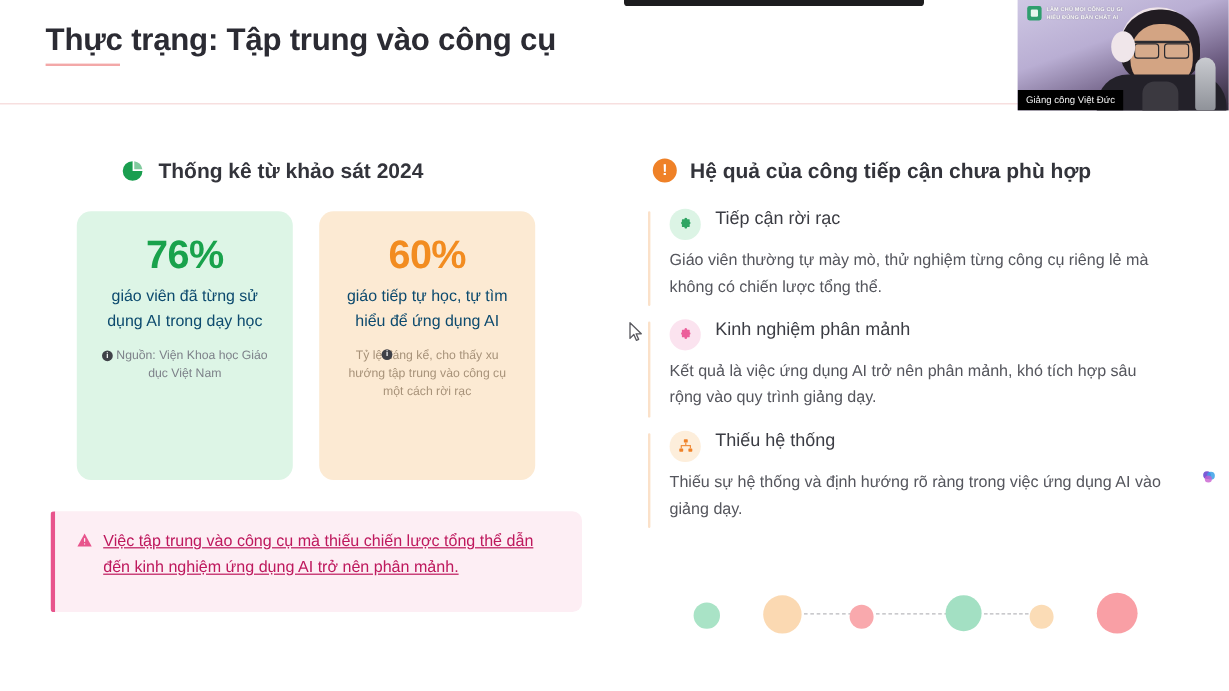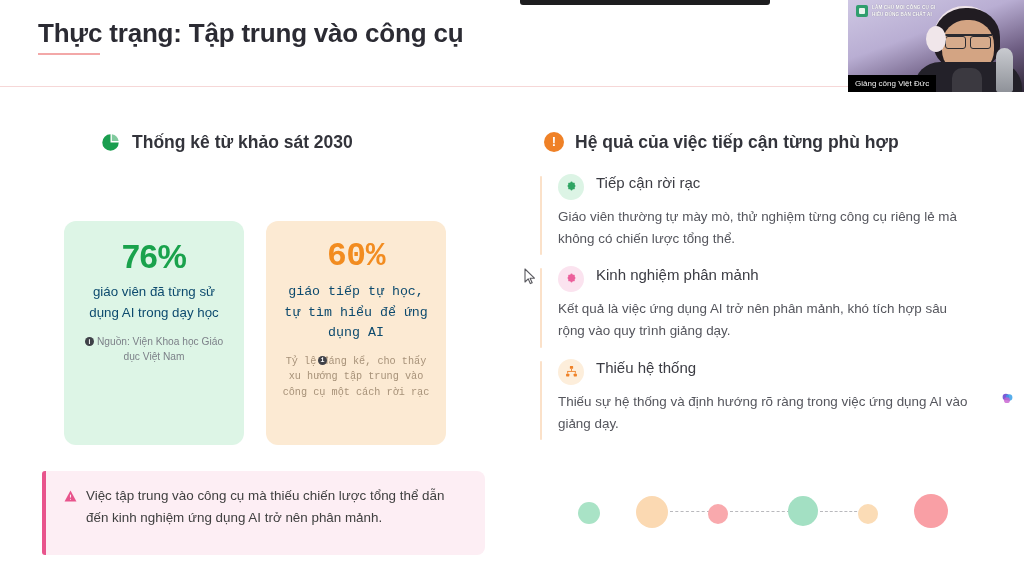--- a/index.html
+++ b/index.html
@@ -231,24 +231,23 @@
     margin-top: 14px;
     padding-left: 26px;
   }
   .stat-card {
     width: 180px;
     height: 224px;
     border-radius: 12px;
     padding: 18px 16px 12px;
     text-align: center;
     position: relative;
-    margin-top: 45px;
   }
   .stat-card.green  { background: #ddf5e6; }
-  .stat-card.orange { background: #fcead3; font-family: Liberation Mono, monospace; }
+  .stat-card.orange { background: #fcead3; }
 
   .stat-value {
     font-size: 33px;
     font-weight: bold;
     line-height: 1.1;
     letter-spacing: -0.5px;
   }
   .stat-card.green  .stat-value { color: #19a24c; }
   .stat-card.orange .stat-value { color: #f28c20; }
 
@@ -299,21 +298,22 @@
     display: flex;
     gap: 9px;
   }
   .warn-icon {
     flex: none;
     margin-top: 3px;
   }
   .warn-text {
     font-size: 13.4px;
     line-height: 1.62;
-    color: #404040;
+    color: #be185d;
+    text-decoration: underline;
   }
 
   
   .cons-list { margin-top: 12px; padding-left: 4px; }
   .cons-item {
     position: relative;
     padding-left: 18px;
     margin-bottom: 17px;
   }
   .cons-item::before {
@@ -421,21 +421,21 @@
 
   <div class="col-left">
 
     <div class="section-head">
       <span class="pie-icon">
         <svg width="21" height="21" viewBox="0 0 24 24">
           <path d="M12 2.6 A9.4 9.4 0 1 0 21.4 12 L12 12 Z" fill="#1a9e4f"></path>
           <path d="M13.6 2.7 A9.4 9.4 0 0 1 21.3 10.4 L13.6 10.4 Z" fill="#1a9e4f" opacity=".55"></path>
         </svg>
       </span>
-      <span class="section-head-text">Thống kê từ khảo sát 2030</span>
+      <span class="section-head-text">Thống kê từ khảo sát 2024</span>
     </div>
 
     <div class="stat-row">
 
       <div class="stat-card green">
         <div class="stat-value">76%</div>
         <div class="stat-label">giáo viên đã từng sử dụng AI trong dạy học</div>
         <div class="stat-note"><span class="note-dot">i</span><span>Nguồn: Viện Khoa học Giáo dục Việt Nam</span></div>
       </div>
 
@@ -457,21 +457,21 @@
       </span>
       <span class="warn-text">Việc tập trung vào công cụ mà thiếu chiến lược tổng thể dẫn đến kinh nghiệm ứng dụng AI trở nên phân mảnh.</span>
     </div>
 
   </div>
 
   <div class="col-right">
 
     <div class="section-head right">
       <span class="excl-icon">!</span>
-      <span class="section-head-text">Hệ quả của việc tiếp cận từng phù hợp</span>
+      <span class="section-head-text">Hệ quả của công tiếp cận chưa phù hợp</span>
     </div>
 
     <div class="cons-list">
 
       <div class="cons-item">
         <div class="cons-head">
           <span class="cons-badge green">
             <svg width="13" height="13" viewBox="0 0 24 24" fill="#2fa563">
               <path d="M10 2a2.2 2.2 0 0 1 4 0v1.2h3.2c.5 0 .8.4.8.8V7a2.2 2.2 0 0 1 0 4v3.2c0 .4-.3.8-.8.8H14v1.2a2.2 2.2 0 0 1-4 0V15H6.8a.8.8 0 0 1-.8-.8V11a2.2 2.2 0 0 1 0-4V4c0-.4.3-.8.8-.8H10V2z"></path>
             </svg>

